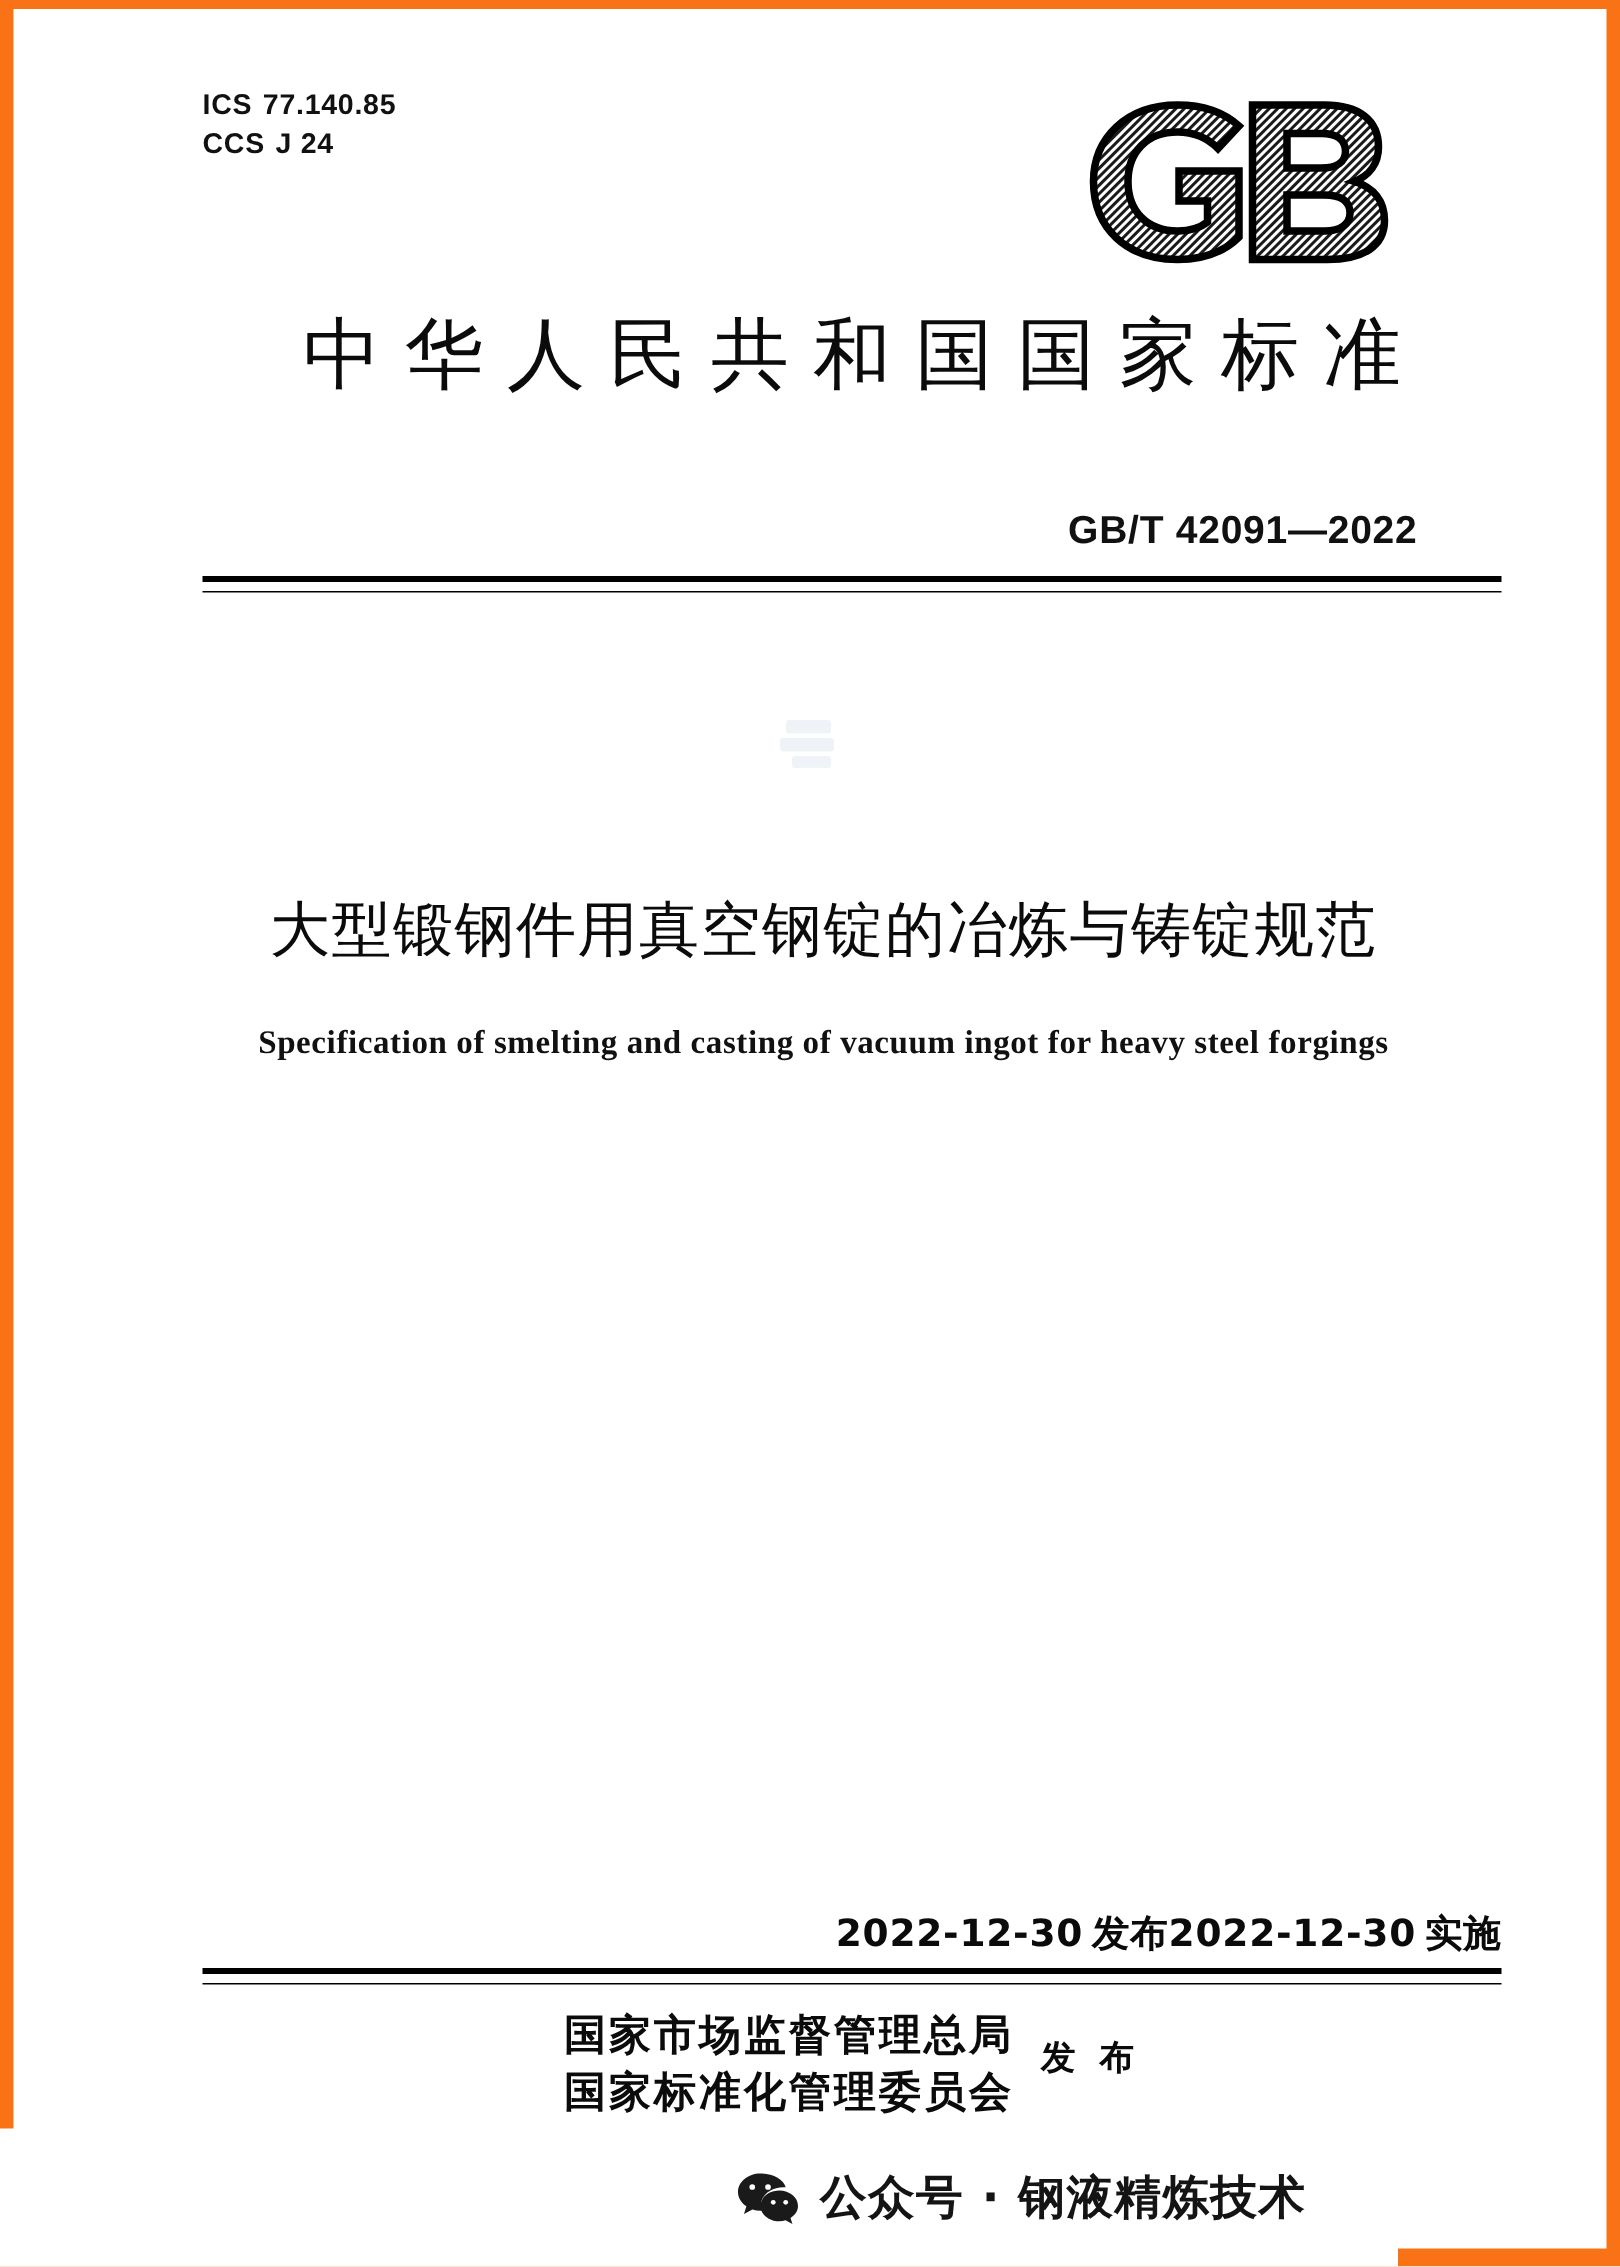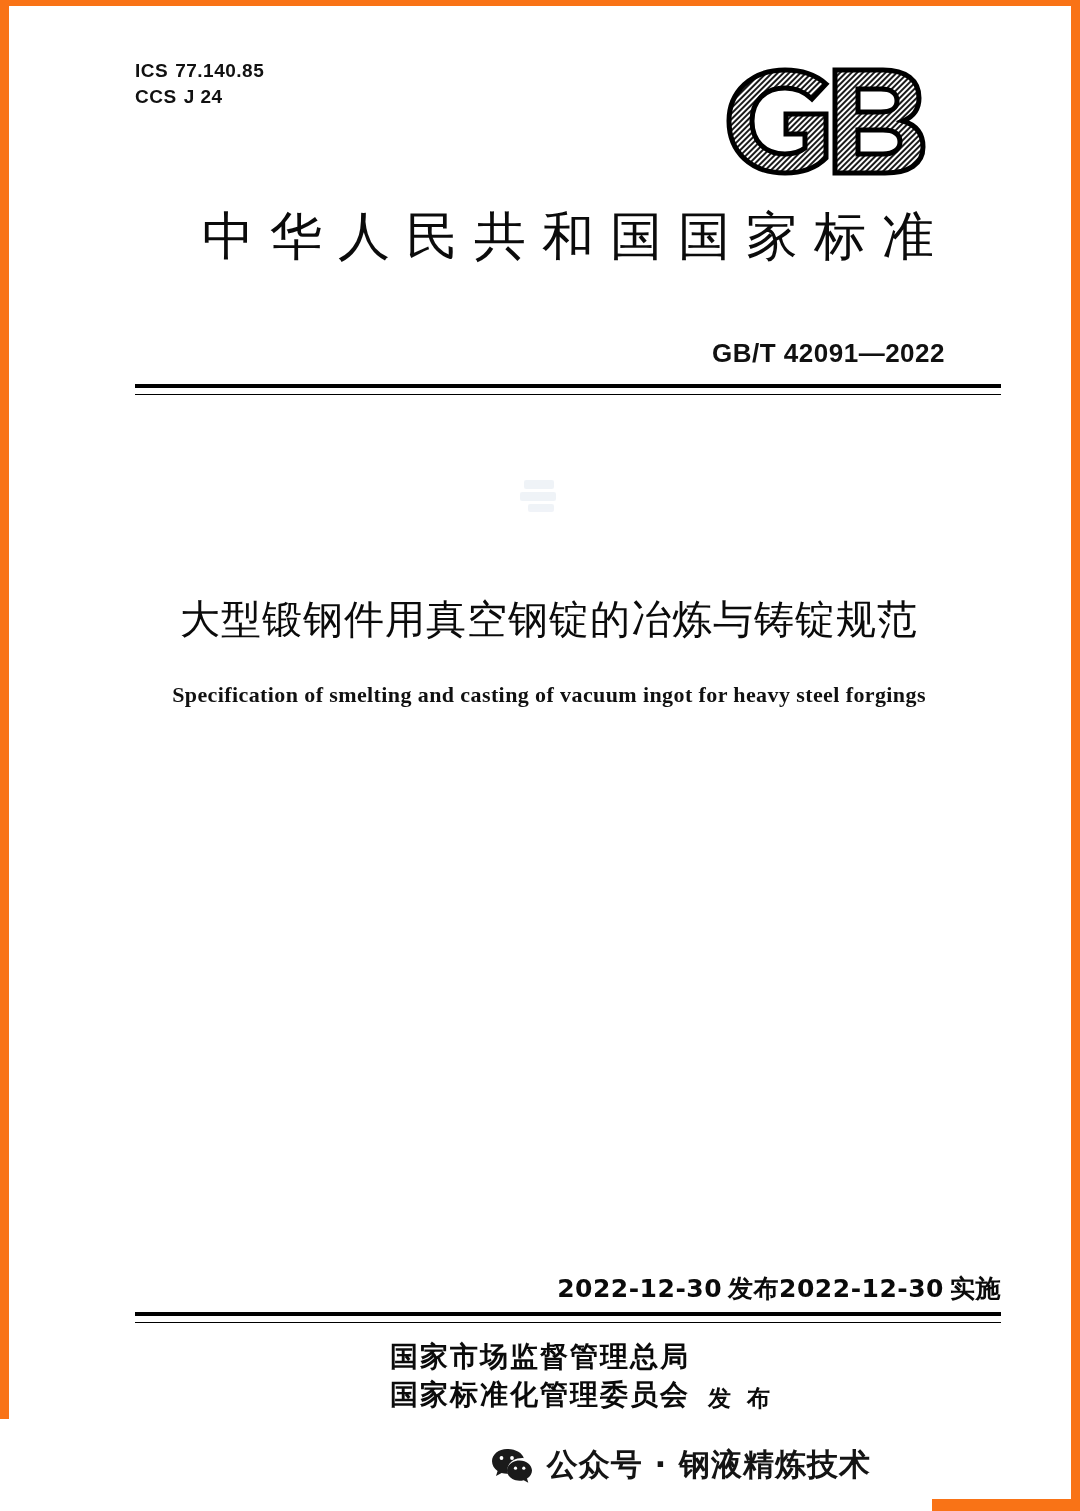--- a/index.html
+++ b/index.html
@@ -178,26 +178,26 @@
     left: 126px;
     top: 1316px;
     width: 866px;
     height: 1px;
     background: #000;
   }
 
   
   .issuer {
     position: absolute;
-    left: 140px;
+    left: 126px;
     top: 1332px;
     width: 866px;
     display: flex;
     justify-content: center;
-    align-items: flex-end;
+    align-items: flex-start;
   }
   .issuer-names {
     font-family: "DejaVu Sans", sans-serif;
     font-weight: bold;
     font-size: 28px;
     line-height: 38px;
     letter-spacing: 2px;
     color: #0b0b0b;
     text-align: center;
   }

